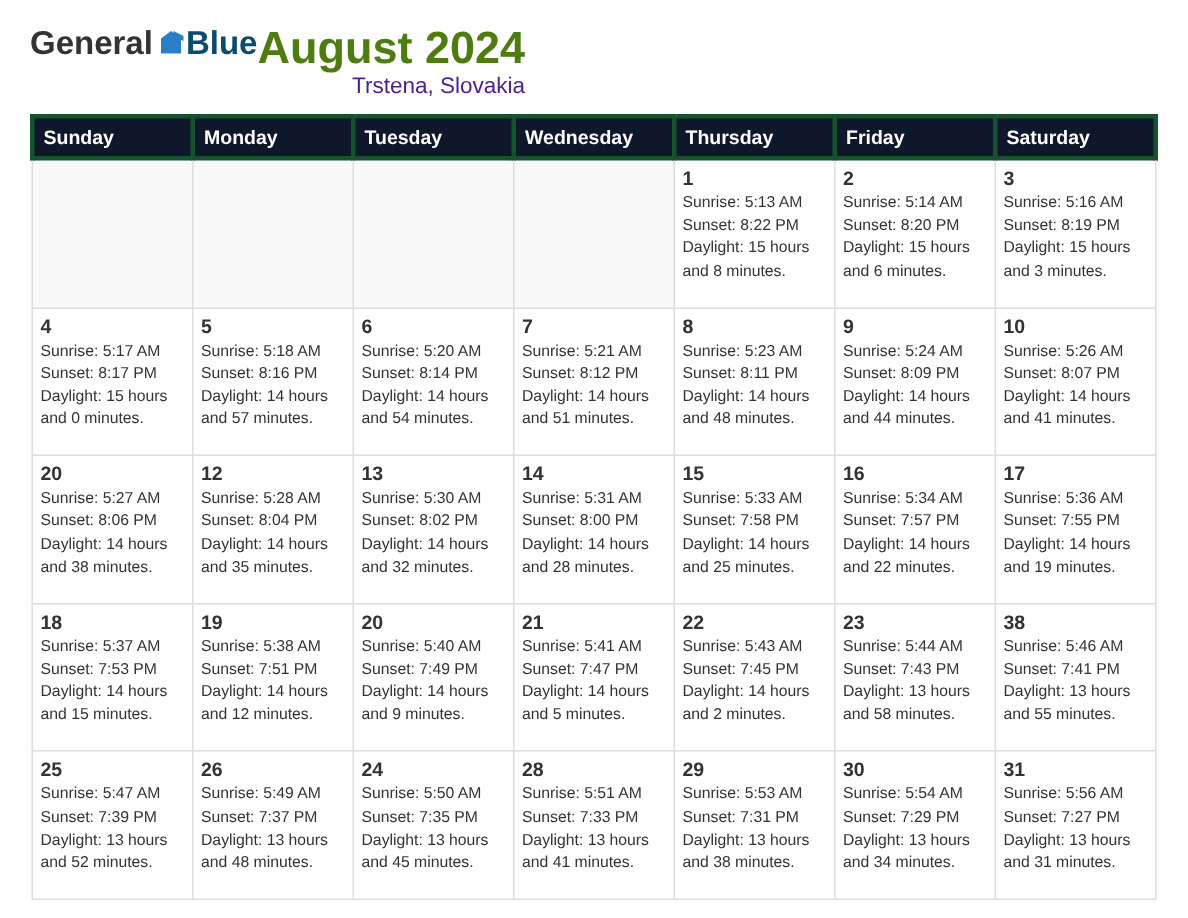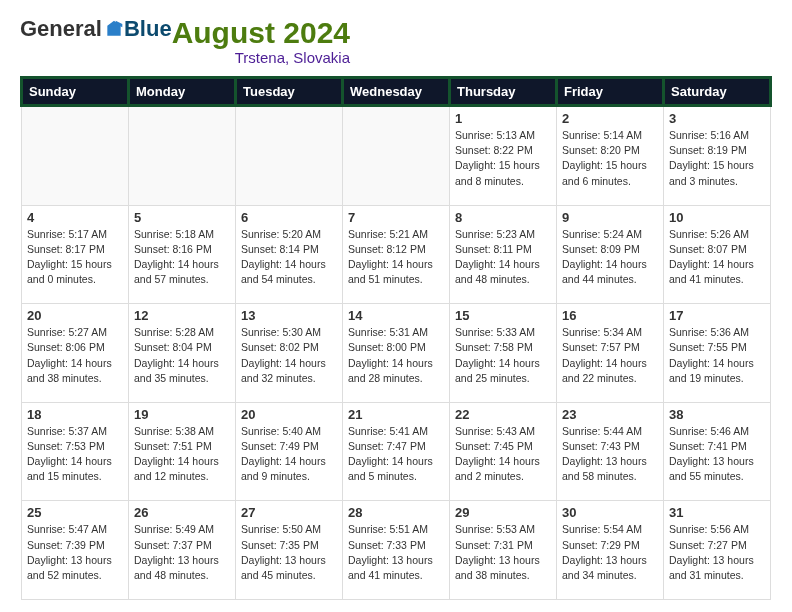--- a/index.html
+++ b/index.html
@@ -242,21 +242,21 @@
         <tr>
           <td>
             <span class="day-num">25</span>
             <div class="day-info">Sunrise: 5:47 AM<br>Sunset: 7:39 PM<br>Daylight: 13 hours and 52 minutes.</div>
           </td>
           <td>
             <span class="day-num">26</span>
             <div class="day-info">Sunrise: 5:49 AM<br>Sunset: 7:37 PM<br>Daylight: 13 hours and 48 minutes.</div>
           </td>
           <td>
-            <span class="day-num">27</span>
+            <span class="day-num">24</span>
             <div class="day-info">Sunrise: 5:50 AM<br>Sunset: 7:35 PM<br>Daylight: 13 hours and 45 minutes.</div>
           </td>
           <td>
             <span class="day-num">28</span>
             <div class="day-info">Sunrise: 5:51 AM<br>Sunset: 7:33 PM<br>Daylight: 13 hours and 41 minutes.</div>
           </td>
           <td>
             <span class="day-num">29</span>
             <div class="day-info">Sunrise: 5:53 AM<br>Sunset: 7:31 PM<br>Daylight: 13 hours and 38 minutes.</div>
           </td>

